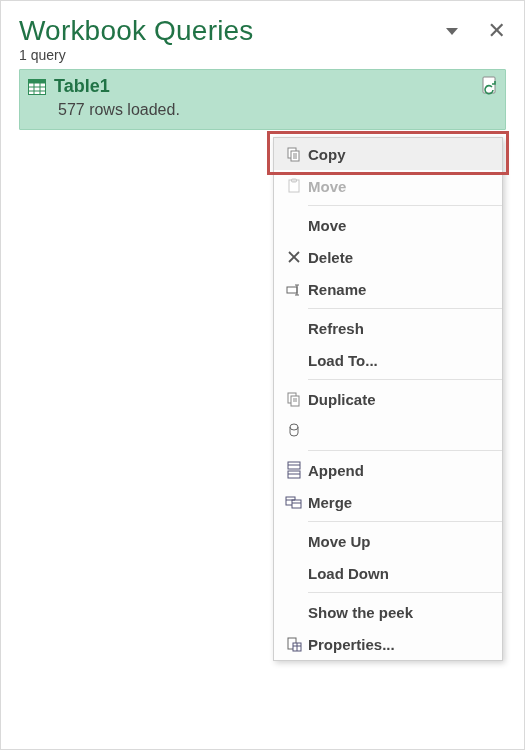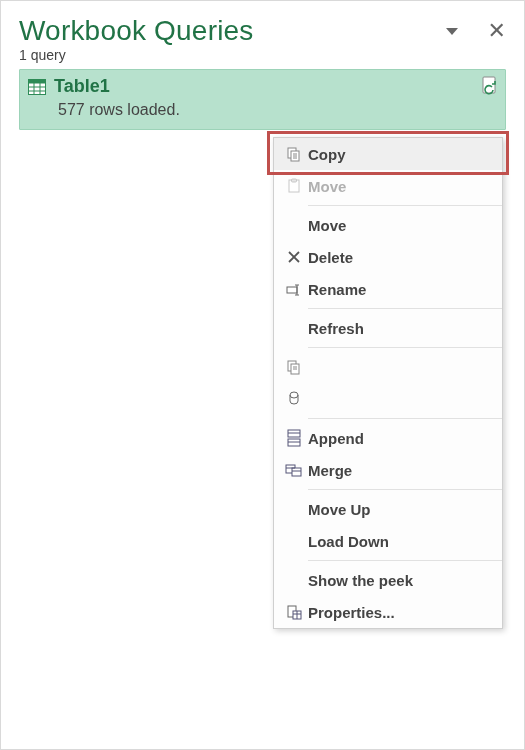--- a/index.html
+++ b/index.html
@@ -121,32 +121,37 @@
       <span class="lbl">Rename</span>
     </div>
 
     <div class="sep"></div>
 
     <div class="mi">
       <span class="ic"></span>
       <span class="lbl">Refresh</span>
     </div>
 
+    <div class="mi">
+      <span class="ic"></span>
+      <span class="lbl">Load To...</span>
+    </div>
 
     <div class="sep"></div>
 
     <div class="mi">
       <span class="ic">
         <svg width="16" height="16" viewBox="0 0 16 16">
             <rect x="2" y="2" width="8" height="10" fill="#fff" stroke="#888"></rect>
             <rect x="5" y="5" width="8" height="10" fill="#fff" stroke="#888"></rect>
             <line x1="7" y1="8" x2="11" y2="8" stroke="#888"></line>
             <line x1="7" y1="10" x2="11" y2="10" stroke="#888"></line>
           </svg>
       </span>
+      <span class="lbl">Duplicate</span>
     </div>
 
     <div class="mi">
       <span class="ic">
         <svg width="14" height="16" viewBox="0 0 14 16">
             <ellipse cx="7" cy="4" rx="4" ry="3" fill="none" stroke="#666"></ellipse>
             <path d="M3 4 v6 a4 3 0 0 0 8 0 v-6" fill="none" stroke="#666"></path>
           </svg>
       </span>
     </div>

